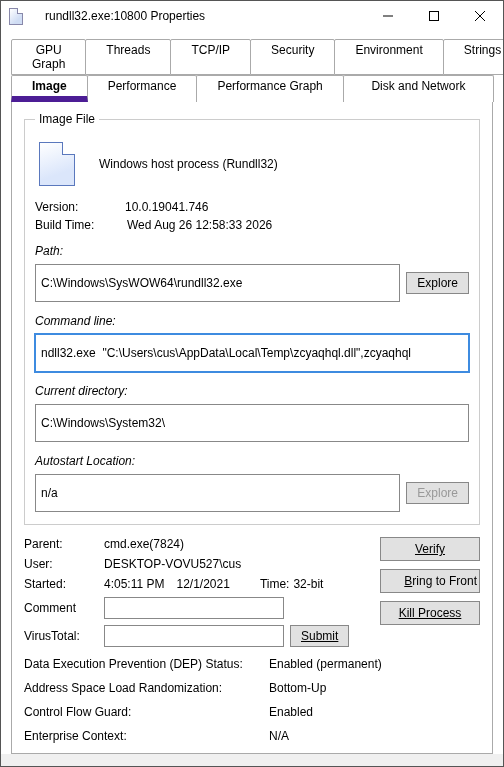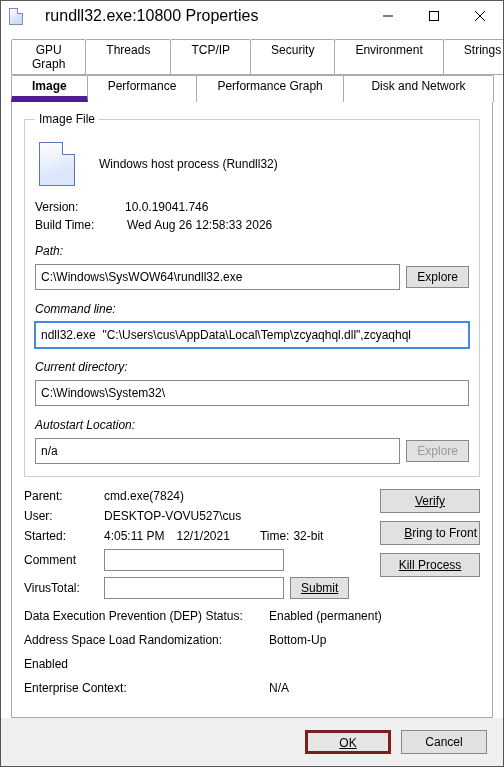--- a/index.html
+++ b/index.html
@@ -1,40 +1,40 @@
 <!DOCTYPE html>
 <html><head>
 <meta charset="utf-8">
 <style>
 * { box-sizing: border-box; margin: 0; padding: 0; font-family: "Segoe UI", Tahoma, sans-serif; font-size: 12px; }
 body { background: #fff; width: 504px; height: 767px; border: 1px solid #555; display: flex; flex-direction: column; }
 .titlebar { display: flex; align-items: center; height: 30px; padding: 0 0 0 8px; }
 .titlebar .icon-file { width: 14px; height: 17px; border: 1px solid #88a; background: linear-gradient(135deg,#fff 0%,#d0ddf4 70%); position: relative; margin-right: 6px; }
 .titlebar .icon-file::after { content:""; position:absolute; top:-1px; right:-1px; width:5px; height:5px; background:#fff; border-left:1px solid #88a; border-bottom:1px solid #88a; }
-.titlebar .title { flex: 1; font-size: 16px; padding-left: 16px; }
+.titlebar .title { flex: 1; font-size: 12px; padding-left: 16px; }
 .titlebar .winbtns { display: flex; }
 .titlebar .winbtn { width: 46px; height: 30px; display: flex; align-items: center; justify-content: center; }
 .titlebar .winbtn svg { stroke: #000; stroke-width: 1; fill: none; }
 .content { flex: 1; padding: 8px 10px 0 10px; display: flex; flex-direction: column; }
 .tabs { position: relative; }
 .tabrow { display: flex; }
 .tab { border: 1px solid #aaa; border-bottom: none; padding: 3px 20px; background: #fff; margin-right: -1px; text-align: center; cursor: default; }
 .tabrow.top .tab { border-bottom: 1px solid #aaa; border-top-left-radius: 2px; border-top-right-radius: 2px; }
 .tabrow.bottom .tab { border-top-left-radius: 2px; border-top-right-radius: 2px; }
 .tab.active { background: #fff; border-bottom: 6px solid #4c1d95; position: relative; z-index: 2; font-weight: bold; }
 .tabbody { border: 1px solid #aaa; margin-top: -1px; padding: 10px 12px; flex: 1; }
 fieldset { border: 1px solid #ccc; padding: 10px 10px 12px 10px; }
 legend { padding: 0 4px; }
 .filedesc { display: flex; align-items: center; margin: 6px 0 14px 4px; }
 .bigicon { width: 36px; height: 44px; border: 1px solid #5a78bd; background: linear-gradient(160deg,#fff 0%, #dbe6fb 70%); position: relative; margin-right: 24px; }
 .bigicon::after { content:""; position:absolute; top:-1px; right:-1px; width:12px; height:12px; background:#fff; border-left:1px solid #5a78bd; border-bottom:1px solid #5a78bd; }
 .row { display: flex; margin: 4px 0; align-items: center; gap: 20px; }
 .row .lbl { width: 70px; }
 .fieldrow { margin-top: 6px; display: flex; gap: 6px; align-items: center; }
-.textfield { flex: 1; border: 1px solid #888; padding: 3px 5px; font-size: 12px; background:#fff; height: 26px; }
+.textfield { flex: 1; border: 1px solid #888; padding: 3px 5px; font-size: 12px; background:#fff; height: 38px; }
 .textfield.hl { outline: 1px solid #3e8be0; border-color:#3e8be0; }
 .btn { border: 1px solid #888; background: #e5e5e5; padding: 3px 10px; font-size: 12px; min-width: 56px; text-align: center; height: 22px; line-height: 14px; }
 .btn.flat { background:#e1e1e1; }
 .btn.disabled { color: #999; }
 .section-lbl { margin-top: 12px; font-style: italic; }
 .lower { margin-top: 12px; display: flex; gap: 8px; }
 .lower-left { flex: 1; display:flex; flex-direction:column; gap:6px; }
 .lower-right { width: 100px; display: flex; flex-direction: column; gap: 8px; align-items: stretch; }
 .lower-right .btn { width: 100%; height: 24px; }
 .kv { display: flex; }
@@ -170,20 +170,21 @@
 
     <div class="deprow">
         <span class="k">Data Execution Prevention (DEP) Status:</span>
         <span>Enabled (permanent)</span>
       </div>
     <div class="deprow">
         <span class="k">Address Space Load Randomization:</span>
         <span>Bottom-Up</span>
       </div>
     <div class="deprow">
+        <span class="k">Control Flow Guard:</span>
         <span>Enabled</span>
       </div>
     <div class="deprow">
         <span class="k">Enterprise Context:</span>
         <span>N/A</span>
       </div>
   </div>
 </div>
 
 <div class="bottombar">

